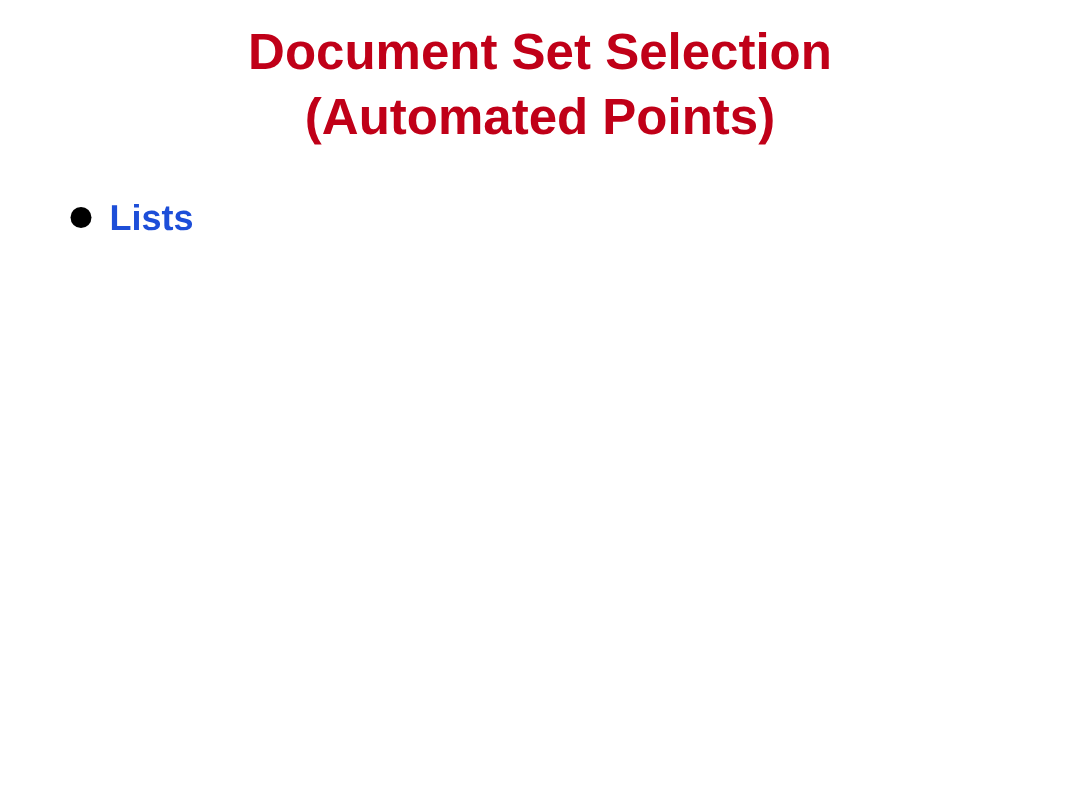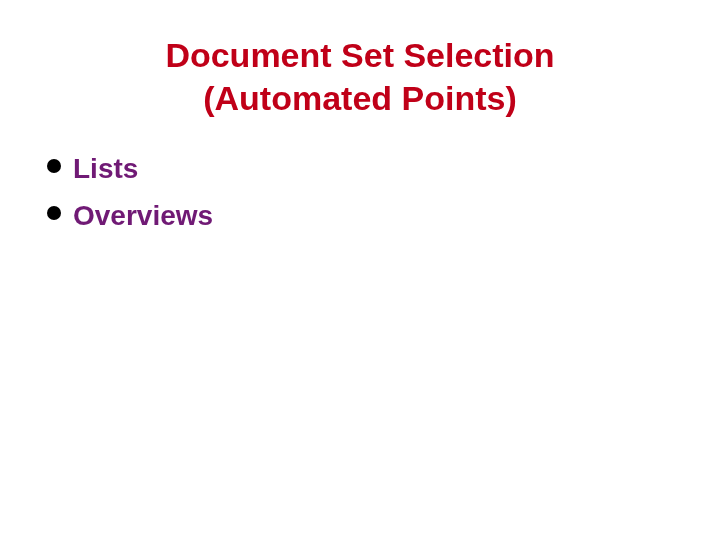--- a/index.html
+++ b/index.html
@@ -10,39 +10,39 @@
     body {
       width: 720px;
       height: 540px;
       background: #ffffff;
       font-family: Arial, Helvetica, sans-serif;
       overflow: hidden;
     }
     .slide {
       width: 100%;
       height: 100%;
-      padding: 28px 45px;
+      padding: 8px 45px;
     }
     .title {
       color: #c00018;
       font-size: 34px;
       font-weight: bold;
       text-align: center;
       line-height: 1.25;
       margin-top: 6px;
       margin-bottom: 32px;
     }
     .bullets {
       list-style: none;
       padding-left: 0;
     }
     .bullets li {
       position: relative;
-      color: #701a75;
-      font-size: 28px;
+      color: #1d4ed8;
+      font-size: 24px;
       font-weight: bold;
       padding-left: 28px;
       margin-bottom: 12px;
       line-height: 1.25;
     }
     .bullets li::before {
       content: "";
       position: absolute;
       left: 2px;
       top: 0.28em;
@@ -57,17 +57,14 @@
 
 <div class="slide">
   <h1 class="title">
     <span>Document Set Selection</span><br>
     <span>(Automated Points)</span>
   </h1>
   <ul class="bullets">
     <li>
       <span>Lists</span>
     </li>
-    <li>
-      <span>Overviews</span>
-    </li>
   </ul>
 </div>
 
 </body></html>

